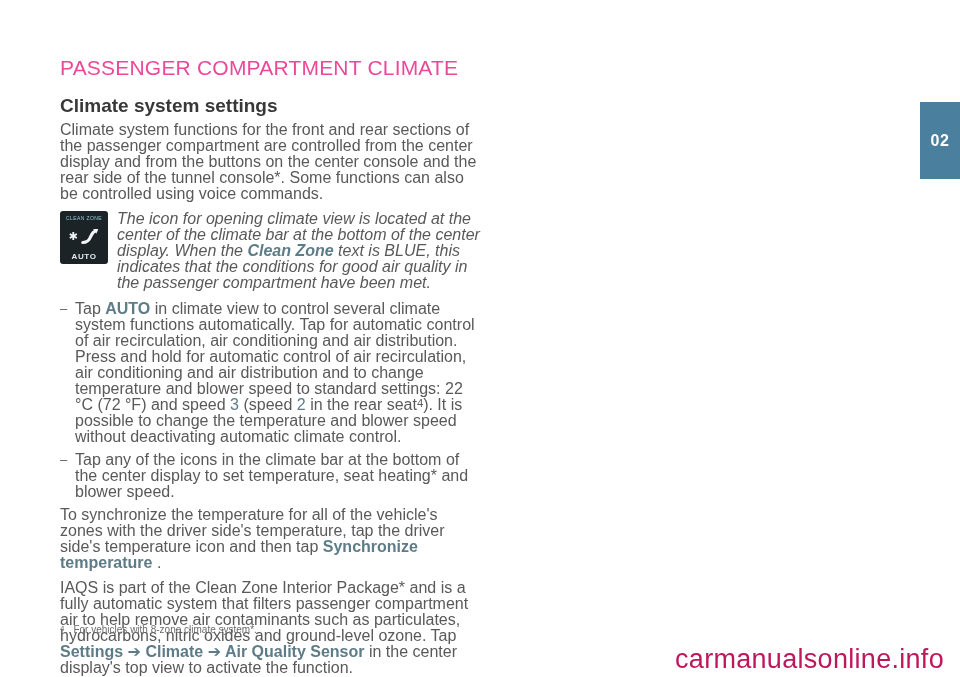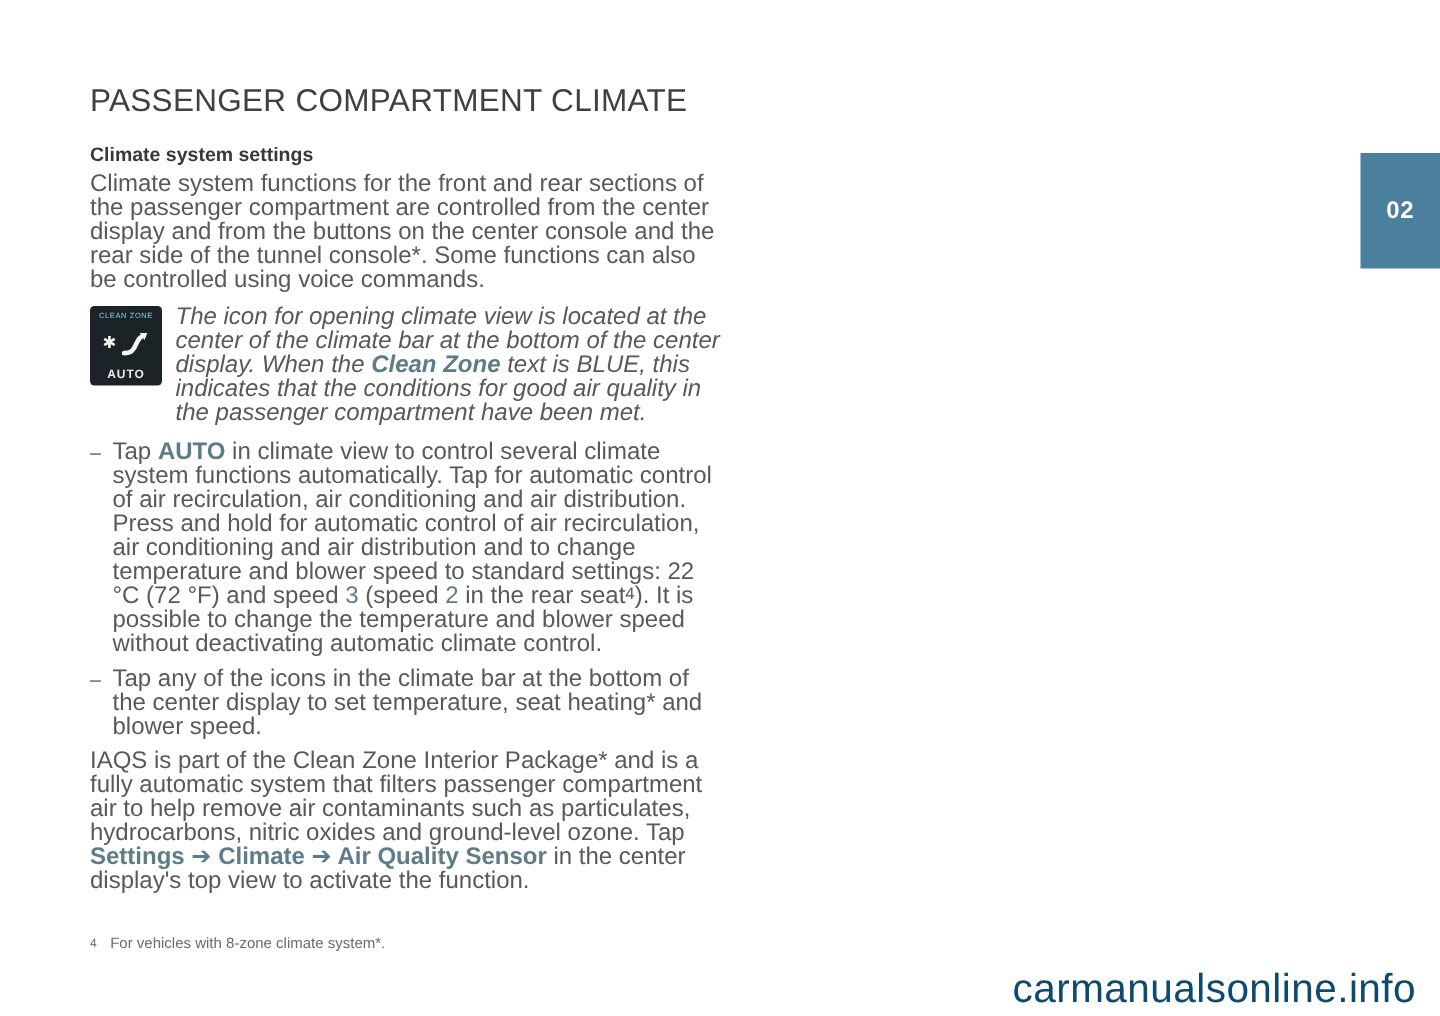--- a/index.html
+++ b/index.html
@@ -12,27 +12,27 @@
     overflow: hidden;
   }
   .content {
     position: absolute;
     left: 60px; top: 56px;
     width: 424px;
   }
   h1.page-title {
     font-size: 21px;
     font-weight: 400;
-    color: #404040;
+    color: #ec4899;
     letter-spacing: 0.2px;
     margin-bottom: 15px;
     white-space: nowrap;
   }
   h2.sub-heading {
-    font-size: 13px;
+    font-size: 19px;
     font-weight: 700;
     color: #383838;
     margin-bottom: 5px;
   }
   p.body-text, .li-text, .icon-para {
     font-size: 16px;
     line-height: 16px;
     color: #595959;
   }
   p.body-text { margin-bottom: 9px; }
@@ -75,21 +75,21 @@
   
   ul.dash-list { list-style: none; margin: 2px 0 6px 0; }
   ul.dash-list li { display: flex; margin-bottom: 7px; }
   .dash { flex: 0 0 15px; color: #595959; font-size: 13px; line-height: 16px; }
   .li-text { flex: 1; }
 
   
   .chapter-tab {
     position: absolute;
     right: 0; top: 102px;
-    width: 53px; height: 77px;
+    width: 40px; height: 77px;
     background: #4a7f9e;
     color: #ffffff;
     font-size: 16px;
     font-weight: 700;
     display: flex; align-items: center; justify-content: center;
     letter-spacing: 0.5px;
   }
 
   
   .footnote {
@@ -103,21 +103,21 @@
     vertical-align: top;
     position: relative; top: 0px;
     margin-right: 9px;
   }
 
   
   .watermark {
     position: absolute;
     right: 16px; bottom: 2px;
     font-size: 27px;
-    color: #0c4a6e;
+    color: #be185d;
     letter-spacing: 0.3px;
   }
 </style>
 </head>
 <body>
 
 <div class="content">
 
   <h1 class="page-title">PASSENGER COMPARTMENT CLIMATE</h1>
 
@@ -144,20 +144,21 @@
     <li>
       <span class="dash">–</span>
       <span class="li-text"><span class="seg-p">Tap </span><span class="seg-link">AUTO</span><span class="seg-p"> in climate view to control several climate system functions automatically. Tap for automatic control of air recirculation, air conditioning and air distribution. Press and hold for automatic control of air recirculation, air conditioning and air distribution and to change temperature and blower speed to standard settings: 22 °C (72 °F) and speed </span><span class="seg-num">3</span><span class="seg-p"> (speed </span><span class="seg-num">2</span><span class="seg-p"> in the rear seat</span><span class="seg-sup">4</span><span class="seg-p">). It is possible to change the temperature and blower speed without deactivating automatic climate control.</span></span>
     </li>
     <li>
       <span class="dash">–</span>
       <span class="li-text"><span class="seg-p">Tap any of the icons in the climate bar at the bottom of the center display to set temperature, seat heating* and blower speed.</span></span>
     </li>
   </ul>
 
+  <p class="body-text"><span class="seg-p">To synchronize the temperature for all of the vehicle's zones with the driver side's temperature, tap the driver side's temperature icon and then tap </span><span class="seg-link">Synchronize temperature</span><span class="seg-p"> .</span></p>
 
 
   <p class="body-text"><span class="seg-p">IAQS is part of the Clean Zone Interior Package* and is a fully automatic system that filters passenger compartment air to help remove air contaminants such as particulates, hydrocarbons, nitric oxides and ground-level ozone. Tap </span><span class="seg-link">Settings</span><span class="seg-arrow"> ➔ </span><span class="seg-link">Climate</span><span class="seg-arrow"> ➔ </span><span class="seg-link">Air Quality Sensor</span><span class="seg-p"> in the center display's top view to activate the function.</span></p>
 
 </div>
 
 <div class="chapter-tab">02</div>
 
 <div class="footnote">
   <span class="fn-marker">4</span><span>For vehicles with 8-zone climate system*.</span>

